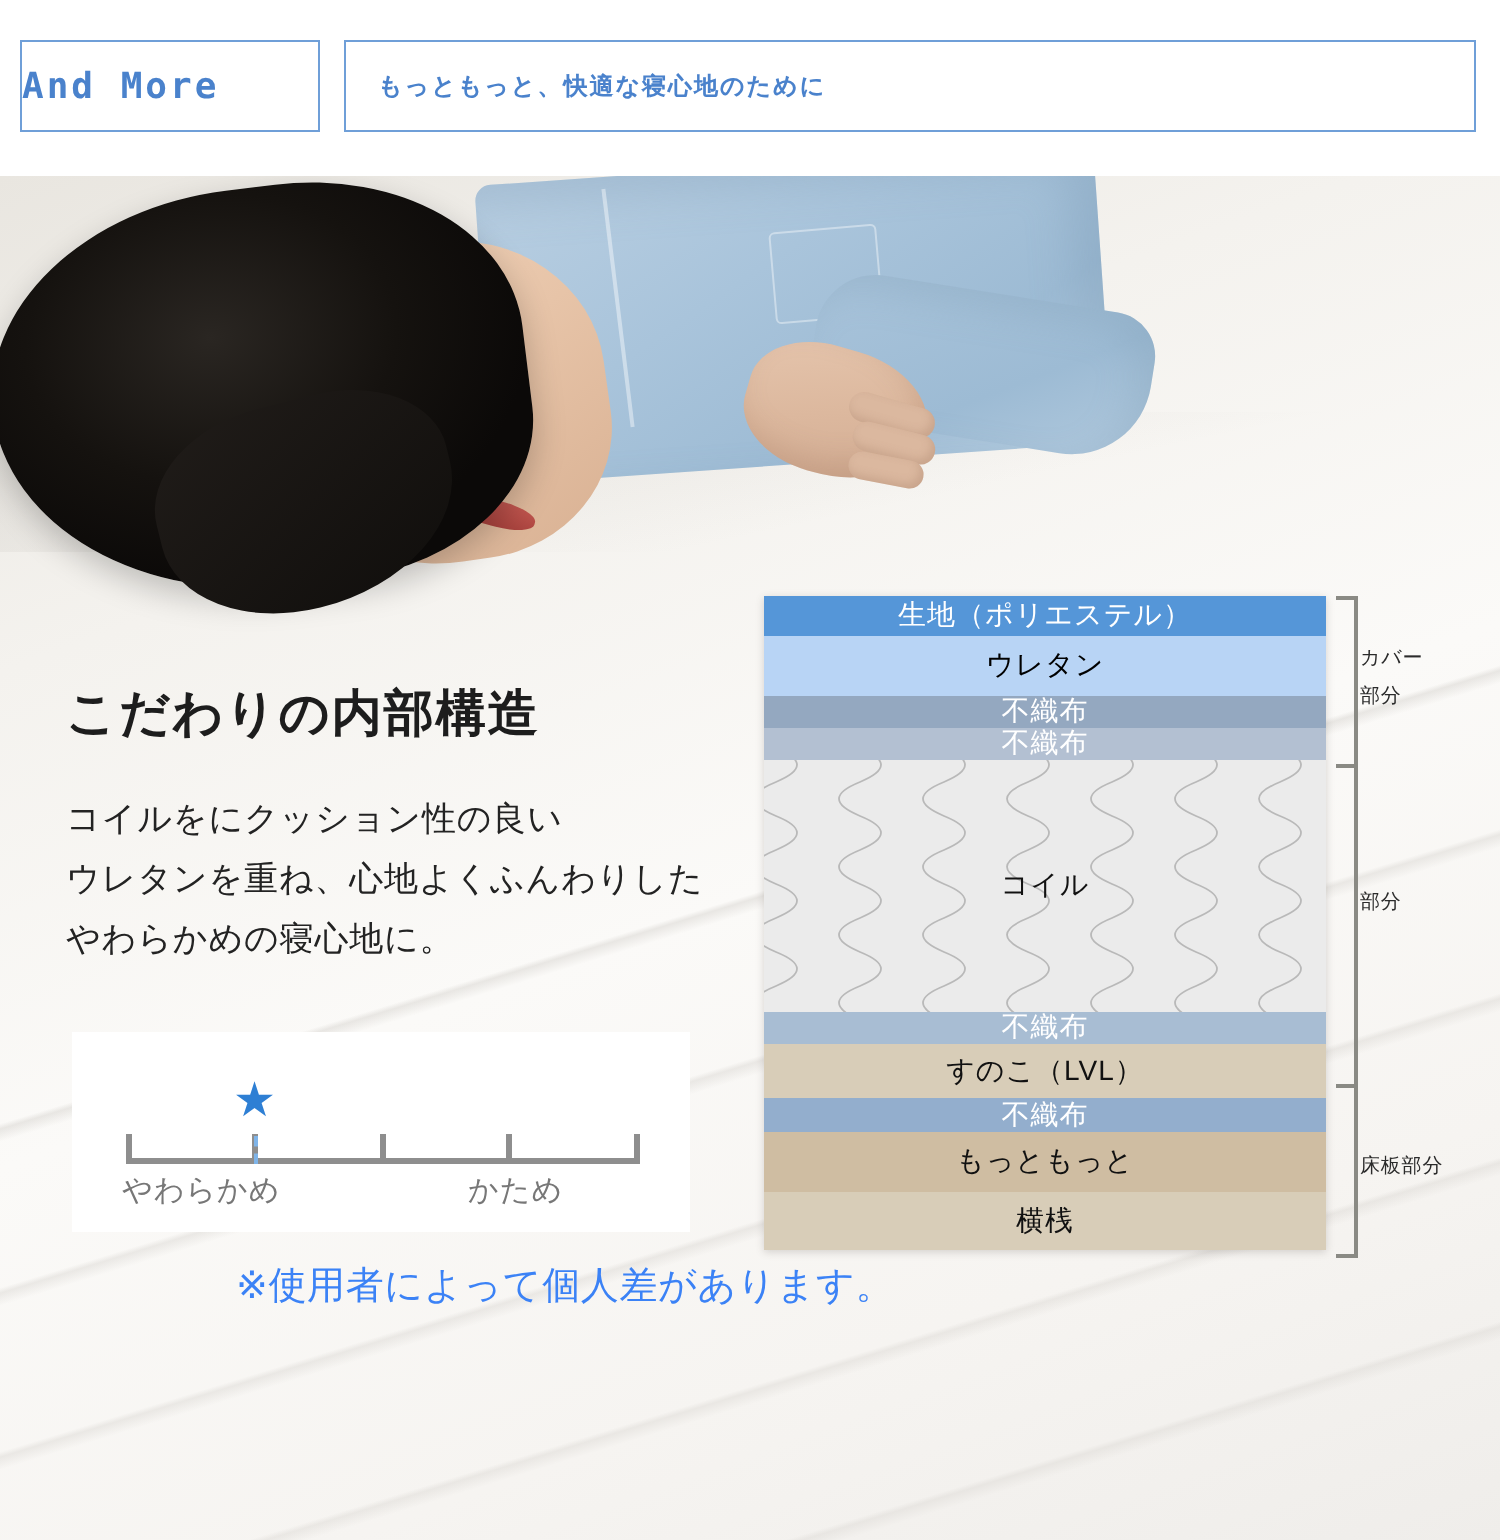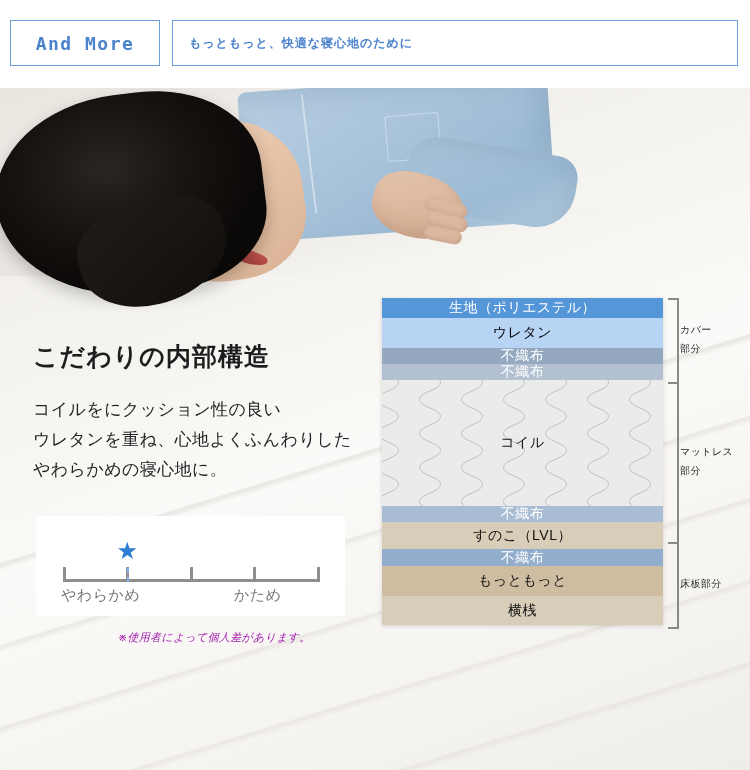--- a/index.html
+++ b/index.html
@@ -8,21 +8,21 @@
     background:#ffffff;
     font-family:"Liberation Sans","DejaVu Sans",sans-serif;
   }
   #stage{position:absolute;inset:0;width:750px;height:770px;overflow:hidden;}
 
   
   .header{position:absolute;left:0;top:0;width:750px;height:88px;background:#ffffff;}
   .hdr-badge{
     position:absolute;left:10px;top:20px;width:150px;height:46px;
     border:1.5px solid #6f9fd8;box-sizing:border-box;background:#fff;
-    display:flex;align-items:center;justify-content:center;
+    display:flex;align-items:center;
   }
   .hdr-badge span{
     font-family:"DejaVu Sans Mono","Liberation Mono",monospace;
     font-size:18px;font-weight:bold;color:#4a82cc;letter-spacing:1.5px;
   }
   .hdr-bar{
     position:absolute;left:172px;top:20px;width:566px;height:46px;
     border:1.5px solid #6f9fd8;box-sizing:border-box;background:#fff;
     display:flex;align-items:center;
   }
@@ -146,21 +146,21 @@
   .star{
     position:absolute;left:55px;top:-24px;width:22px;height:22px;
     color:#2e7fd4;font-size:24px;line-height:22px;text-align:center;
   }
   .scale-lbl{
     position:absolute;top:70px;font-size:15px;color:#777777;letter-spacing:.5px;
   }
   .lbl-soft{left:25px;}
   .lbl-firm{left:198px;}
   .note{
-    position:absolute;left:118px;top:630px;font-size:11px;color:#a21caf;letter-spacing:.3px;font-style:italic;
+    position:absolute;left:118px;top:630px;font-size:19px;color:#3b82f6;letter-spacing:.3px;
   }
 
   
   .diagram{
     position:absolute;left:382px;top:298px;width:281px;height:327px;
     box-shadow:0 1px 4px rgba(80,75,70,.22);
   }
   .layer{
     position:absolute;left:0;width:281px;box-sizing:border-box;
     display:flex;align-items:center;justify-content:center;
@@ -272,21 +272,20 @@
       <div class="layer" style="top: 298px; height: 29px; background: rgb(216, 205, 184); color: rgb(17, 17, 17);">横桟</div>
     </div>
   <div id="brackets">
       <div class="bracket" style="left: 668px; top: 298px; height: 82px; border-top-color: rgb(138, 138, 132); border-right-color: rgb(138, 138, 132); border-bottom-color: rgb(138, 138, 132); border-left: none;"></div>
       <div class="bracket-lbl" style="left: 680px; top: 320px;">
         <div>カバー</div>
         <div>部分</div>
       </div>
       <div class="bracket" style="left: 668px; top: 382px; height: 158px; border-top-color: rgb(138, 138, 132); border-right-color: rgb(138, 138, 132); border-bottom-color: rgb(138, 138, 132); border-left: none;"></div>
       <div class="bracket-lbl" style="left: 680px; top: 442px;">
-        <div>マットレス</div>
         <div>部分</div>
       </div>
       <div class="bracket" style="left: 668px; top: 542px; height: 83px; border-top-color: rgb(138, 138, 132); border-right-color: rgb(138, 138, 132); border-bottom-color: rgb(138, 138, 132); border-left: none;"></div>
       <div class="bracket-lbl" style="left: 680px; top: 573.5px;">
         <div>床板部分</div>
       </div>
     </div>
 
 </div>
 

